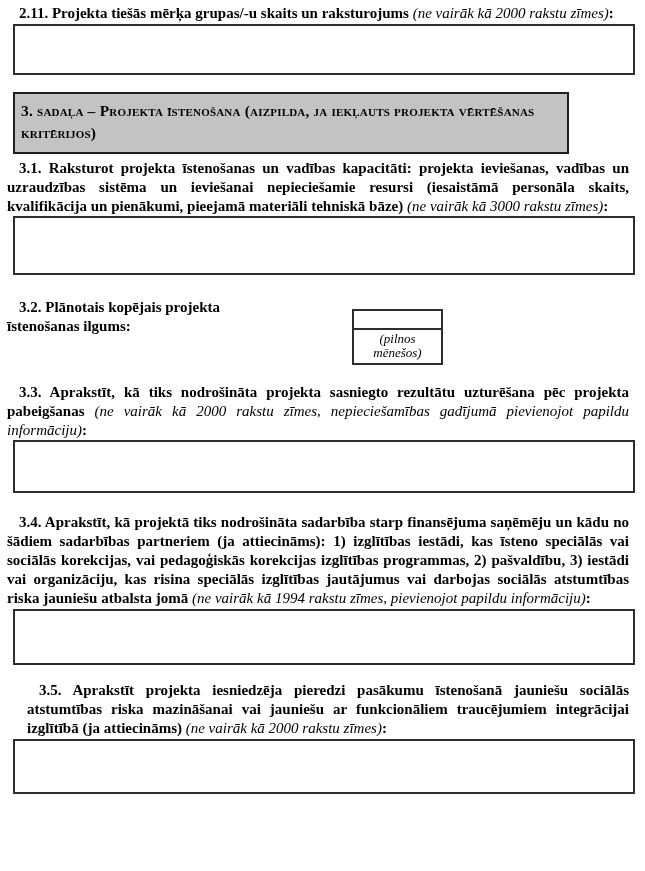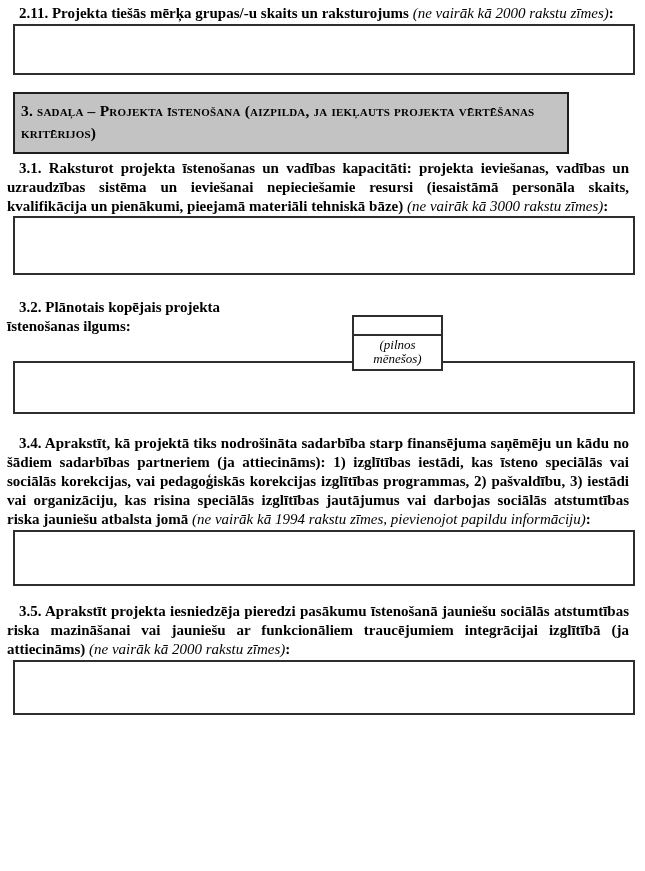--- a/index.html
+++ b/index.html
@@ -51,42 +51,42 @@
   .box31{height:59px;}
   .row32{margin-top:23px;display:flex;align-items:flex-start;height:63px;}
   .label32{
     margin:0;width:262px;
     font-size:15px;line-height:19px;font-weight:bold;
     text-align:left;text-indent:12px;
   }
   .duration-table{
     box-sizing:border-box;
     margin-left:83px;
-    margin-top:17px;
+    margin-top:11px;
     width:91px;
     border:2px solid #2e2e2e;
     background:#ffffff;
   }
   .duration-value{
     height:17px;
     border-bottom:2px solid #2e2e2e;
     font-size:13px;
   }
   .duration-note{
     font-size:13px;
     font-style:italic;
     line-height:14px;
     text-align:center;
     padding:2px 1px 3px 1px;
   }
   .p33{margin-top:22px;}
   .box33{height:53px;}
   .p34{margin-top:20px;}
   .box34{height:56px;margin-top:1px;}
-  .p35{margin-top:16px;}
+  .p35{margin-top:16px;margin-left:20px;}
   .box35{height:55px;margin-top:1px;}
 </style>
 </head>
 <body>
 
 <div class="page">
 
   <p class="para">
     <span>2.11. Projekta tiešās mērķa grupas/-u skaits un raksturojums</span>
     <span class="note">(ne vairāk kā 2000 rakstu zīmes)</span><span class="colon">:</span>
@@ -104,20 +104,24 @@
   <div class="fieldbox box31"></div>
 
   <div class="row32">
     <p class="label32">3.2. Plānotais kopējais projekta īstenošanas ilgums:</p>
     <div class="duration-table">
       <div class="duration-value"></div>
       <div class="duration-note">(pilnos mēnešos)</div>
     </div>
   </div>
 
+  <p class="para p33">
+    <span>3.3. Aprakstīt, kā tiks nodrošināta projekta sasniegto rezultātu uzturēšana pēc projekta pabeigšanas</span>
+    <span class="note">(ne vairāk kā 2000 rakstu zīmes, nepieciešamības gadījumā pievienojot papildu informāciju)</span><span class="colon">:</span>
+  </p>
   <div class="fieldbox box33"></div>
 
   <p class="para p34">
     <span>3.4. Aprakstīt, kā projektā tiks nodrošināta sadarbība starp finansējuma saņēmēju un kādu no šādiem sadarbības partneriem (ja attiecināms): 1) izglītības iestādi, kas īsteno speciālās vai sociālās korekcijas, vai pedagoģiskās korekcijas izglītības programmas, 2) pašvaldību, 3) iestādi vai organizāciju, kas risina speciālās izglītības jautājumus vai darbojas sociālās atstumtības riska jauniešu atbalsta jomā</span>
     <span class="note">(ne vairāk kā 1994 rakstu zīmes, pievienojot papildu informāciju)</span><span class="colon">:</span>
   </p>
   <div class="fieldbox box34"></div>
 
   <p class="para p35">
     <span>3.5. Aprakstīt projekta iesniedzēja pieredzi pasākumu īstenošanā jauniešu sociālās atstumtības riska mazināšanai vai jauniešu ar funkcionāliem traucējumiem integrācijai izglītībā (ja attiecināms)</span>

